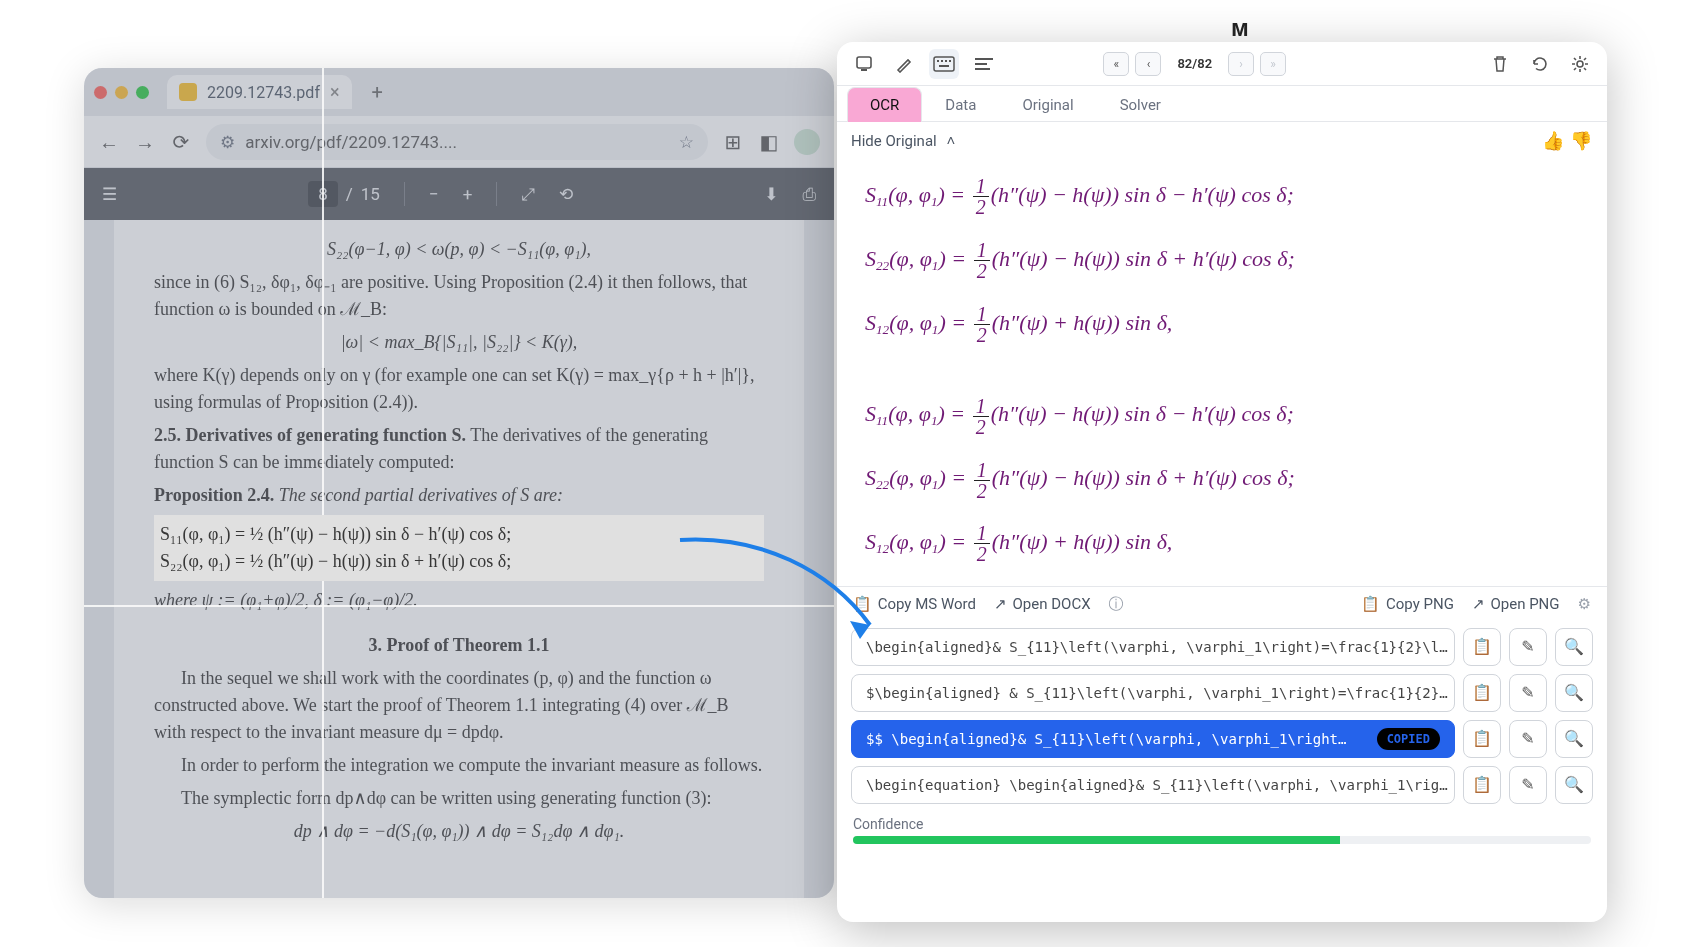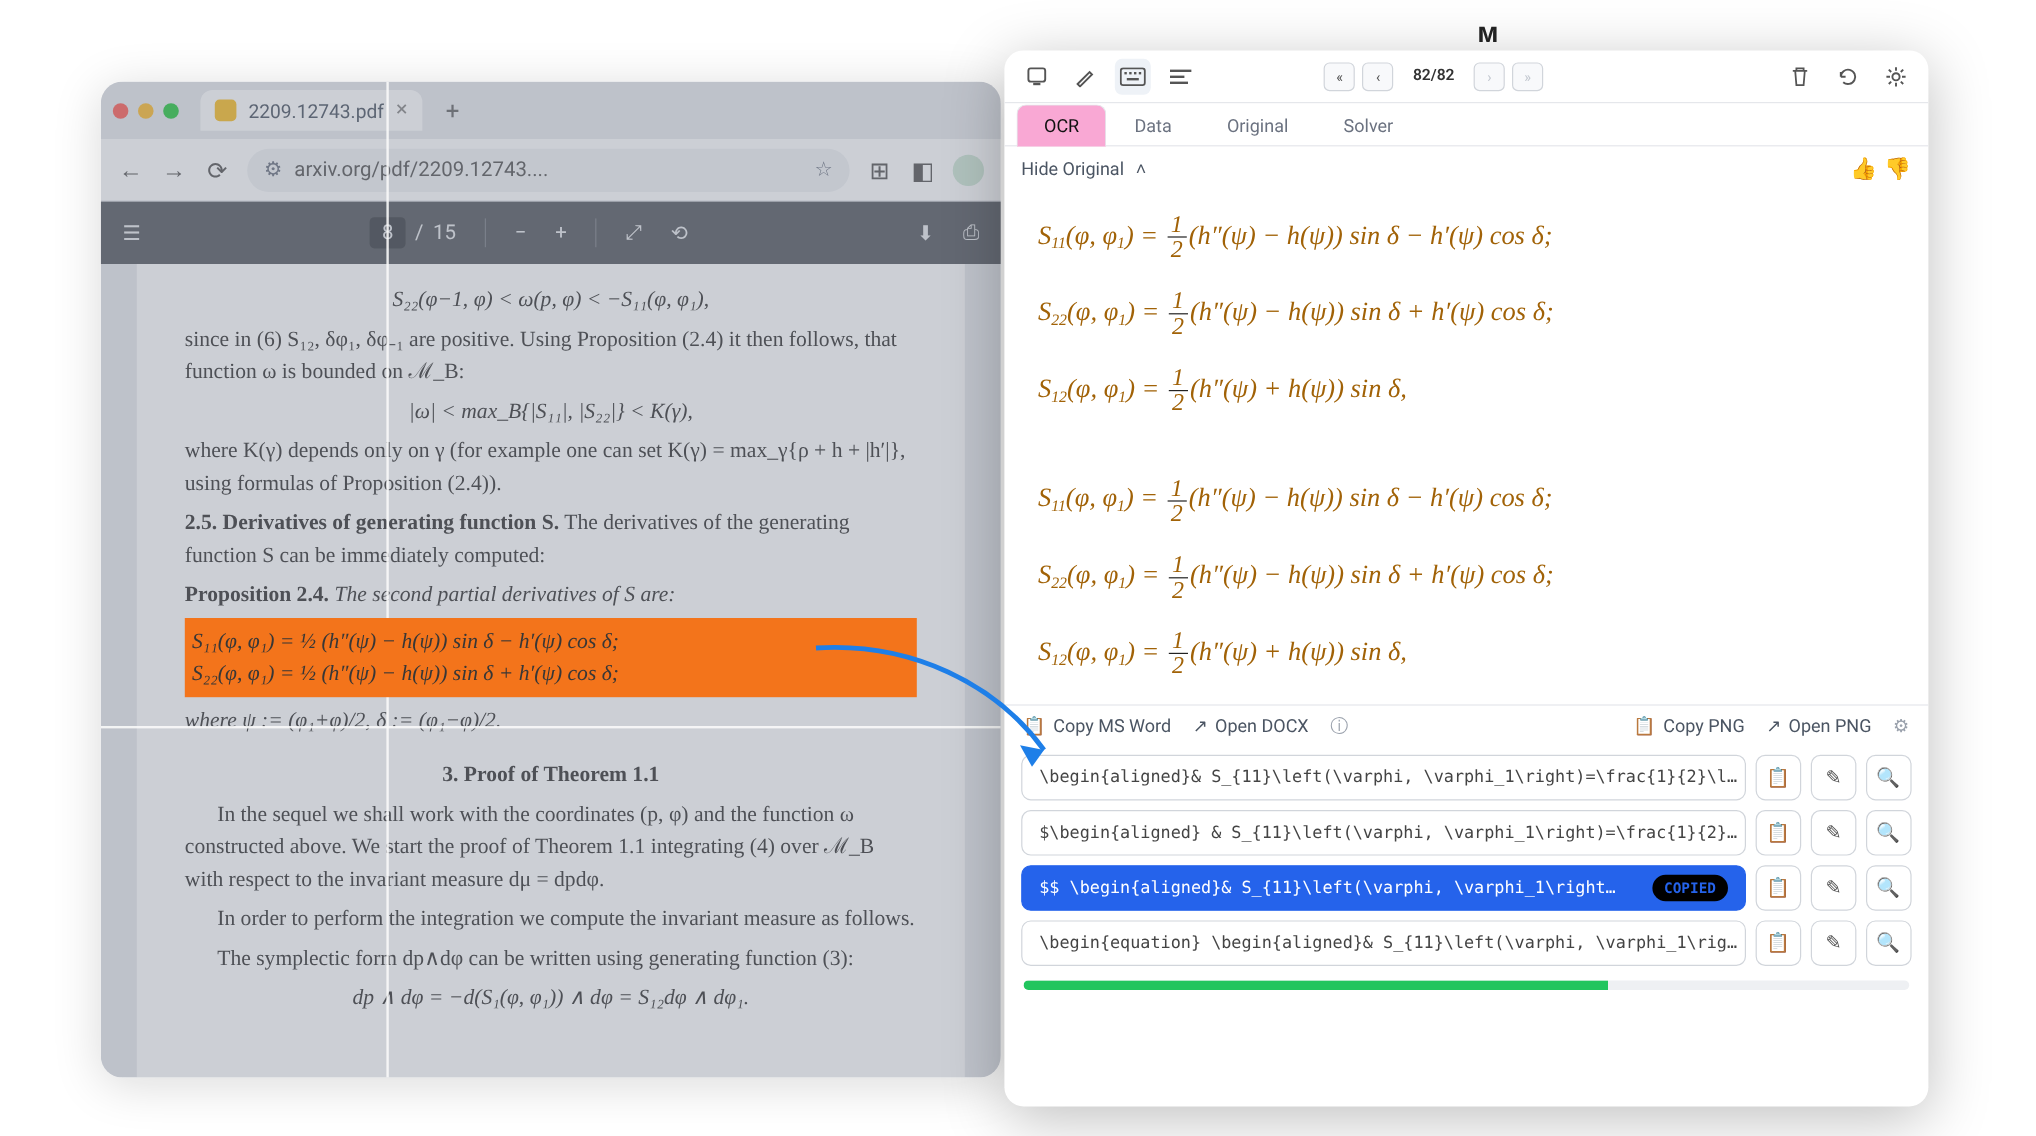--- a/index.html
+++ b/index.html
@@ -29,40 +29,40 @@
   .tb-sep{width:1px;height:24px;background:#7b7f87}
   .toolbar .pgin{display:flex;align-items:center;gap:8px}
   .toolbar .pgin .box{background:#3d4046;border-radius:4px;padding:3px 10px}
   .toolbar .spacer{flex:1}
   .pdfbody{background:#e9ebef;height:678px;overflow:hidden;position:relative}
   .page{width:690px;margin:0 auto;background:#fff;padding:10px 40px 60px;font-family:"Times New Roman",serif;font-size:18px;line-height:1.5;color:#333}
   .page .ital{font-style:italic}
   .page .bold{font-weight:bold}
   .page .center{text-align:center}
   .page .block{margin:6px 0}
-  .eqbox{background:#f97316;padding:6px 0 6px 6px;margin:6px 0;font-style:italic;position:relative;z-index:10}
+  .eqbox{background:#e5e5e5;padding:6px 0 6px 6px;margin:6px 0;position:relative;z-index:10}
   .crosshair-v{position:absolute;top:0;bottom:0;left:238px;width:2px;background:rgba(255,255,255,.9);z-index:6}
   .crosshair-h{position:absolute;left:0;right:0;top:537px;height:2px;background:rgba(255,255,255,.9);z-index:6}
   
   .panel{position:absolute;top:42px;right:90px;width:770px;height:880px;background:var(--panel);border-radius:16px;box-shadow:0 10px 50px rgba(0,0,0,.25);overflow:hidden;z-index:20;display:flex;flex-direction:column}
   .panel-top{height:44px;display:flex;align-items:center;padding:0 12px;gap:10px;border-bottom:1px solid var(--light)}
   .ico{width:30px;height:30px;display:flex;align-items:center;justify-content:center;border-radius:6px;color:#4b5563}
   .ico.sel{background:#eef2f7}
   .pager{display:flex;align-items:center;gap:6px;margin-left:auto;margin-right:auto}
   .pagebtn{height:24px;width:26px;border:1px solid var(--border);border-radius:5px;font-size:12px;color:#555;display:flex;align-items:center;justify-content:center;background:#f8f9fb}
   .pagebtn.dis{color:#c3c8d0}
   .pagecount{font-size:13px;color:#333;font-weight:600;margin:0 10px}
   .tabs{display:flex;padding:0 10px;gap:0;border-bottom:1px solid var(--light);font-size:15px}
   .ptab{padding:8px 22px;color:#6b7280;border:1px solid transparent;border-bottom:none;border-radius:8px 8px 0 0;position:relative;top:1px}
   .ptab.active{background:#f9a8d4;border-color:var(--light);color:#111}
   .subhead{display:flex;align-items:center;padding:8px 14px;font-size:15px;color:#4b5563}
   .subhead .chev{margin-left:6px}
   .subhead .spacer{flex:1}
   .thumbs{color:#9aa1ac;font-size:18px;display:flex;gap:6px}
-  .mathpane{padding:4px 28px 12px;font-family:'Times New Roman',serif;font-size:22px;font-style:italic;color:#a16207;line-height:2.9}
+  .mathpane{padding:4px 28px 12px;font-family:'Times New Roman',serif;font-size:22px;font-style:italic;color:#701a75;line-height:2.9}
   .mathpane .row{white-space:nowrap}
   .frac{display:inline-flex;flex-direction:column;align-items:center;vertical-align:middle;font-size:20px;line-height:1;margin:0 2px}
   .frac .n{border-bottom:1.5px solid #222;padding:0 3px}
   .frac .d{padding:0 3px}
   sub{font-size:.6em;vertical-align:-.3em}
   .actions{border-top:1px solid var(--light);padding:8px 16px;display:flex;align-items:center;gap:18px;font-size:15px;color:#4b5563}
   .actions .group{display:flex;align-items:center;gap:6px}
   .actions .spacer{flex:1}
   .latexrows{padding:6px 14px;display:flex;flex-direction:column;gap:8px}
   .lrow{display:flex;align-items:center;gap:8px}
@@ -309,19 +309,20 @@
       </div>
       <div class="lrow">
         <div class="code">\begin{equation} \begin{aligned}&amp; S_{11}\left(\varphi, \varphi_1\rig…</div>
         <div class="sq">📋</div>
         <div class="sq">✎</div>
         <div class="sq">🔍</div>
       </div>
     </div>
 
     <div class="confbar">
+      <div class="lbl">Confidence</div>
       <div class="track">
           <div class="fill"></div>
         </div>
     </div>
   </div>
 
 </div>
 
 </body></html>

